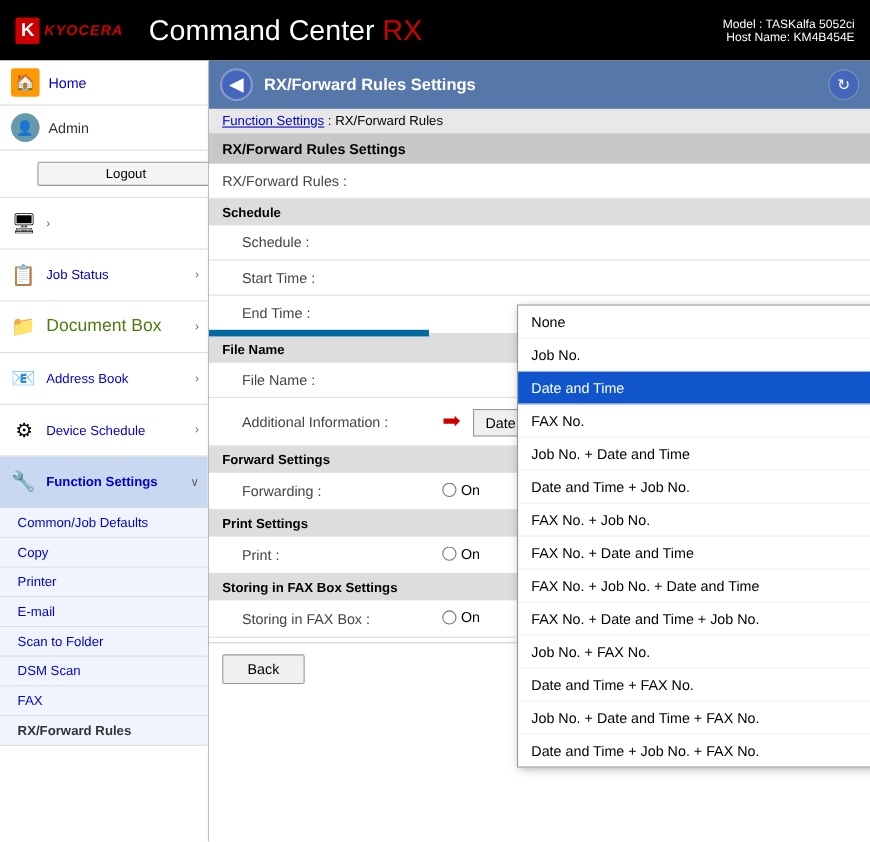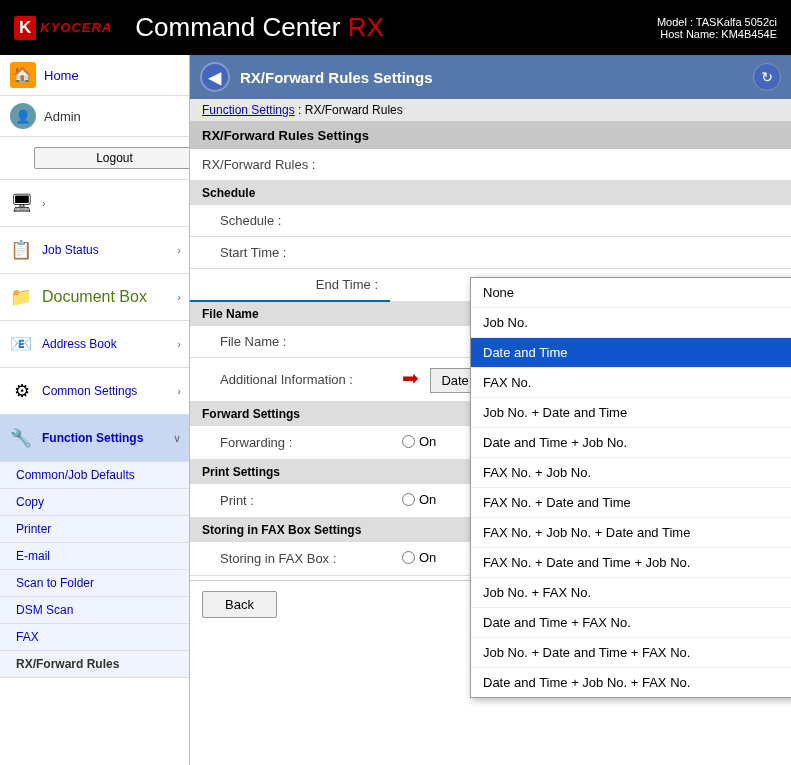--- a/index.html
+++ b/index.html
@@ -61,21 +61,21 @@
       </div>
 
       <div style="display:flex; align-items:center; padding:9px 8px; border-bottom:1px solid #ddd; cursor:pointer; gap:6px;">
         <div style="width:28px; height:28px; display:flex; align-items:center; justify-content:center; font-size:18px;">📧</div>
         <span style="color:#00c; font-size:12px; flex:1;">Address Book</span>
         <span style="color:#666; font-size:11px;">›</span>
       </div>
 
       <div style="display:flex; align-items:center; padding:9px 8px; border-bottom:1px solid #ddd; cursor:pointer; gap:6px;">
         <div style="width:28px; height:28px; display:flex; align-items:center; justify-content:center; font-size:18px;">⚙</div>
-        <span style="color:#00c; font-size:12px; flex:1;">Common Settings</span>
+        <span style="color:#00c; font-size:12px; flex:1;">Device Schedule</span>
         <span style="color:#666; font-size:11px;">›</span>
       </div>
 
       <div style="display:flex; align-items:center; padding:9px 8px; border-bottom:1px solid #ddd; cursor:pointer; gap:6px; background:#c8d8f0;">
         <div style="width:28px; height:28px; display:flex; align-items:center; justify-content:center; font-size:18px;">🔧</div>
         <span style="color:#00c; font-size:12px; flex:1; font-weight:bold;">Function Settings</span>
         <span style="color:#666; font-size:11px;">∨</span>
       </div>
 
       <div style="background:#f0f4ff;">
@@ -122,21 +122,21 @@
           </tr>
           <tr>
             <td style="padding:8px 12px; color:#444; border-bottom:1px solid #ddd; padding-left:30px;">Schedule :</td>
             <td style="padding:8px 12px; border-bottom:1px solid #ddd;"></td>
           </tr>
           <tr>
             <td style="padding:8px 12px; color:#444; border-bottom:1px solid #ddd; padding-left:30px;">Start Time :</td>
             <td style="padding:8px 12px; border-bottom:1px solid #ddd;"></td>
           </tr>
           <tr>
-            <td style="padding:8px 12px; color:#444; border-bottom:2px solid #0369a1; padding-left:30px;text-align:right;">End Time :</td>
+            <td style="padding:8px 12px; color:#444; border-bottom:6px solid #0369a1; padding-left:30px;">End Time :</td>
             <td style="padding:8px 12px; border-bottom:1px solid #ddd;"></td>
           </tr>
 
           <tr>
             <td colspan="2" style="padding:5px 12px; background:#ddd; font-weight:bold; font-size:12px;">File Name</td>
           </tr>
           <tr>
             <td style="padding:8px 12px; color:#444; border-bottom:1px solid #ddd; padding-left:30px;">File Name :</td>
             <td style="padding:8px 12px; border-bottom:1px solid #ddd;"></td>
           </tr>

